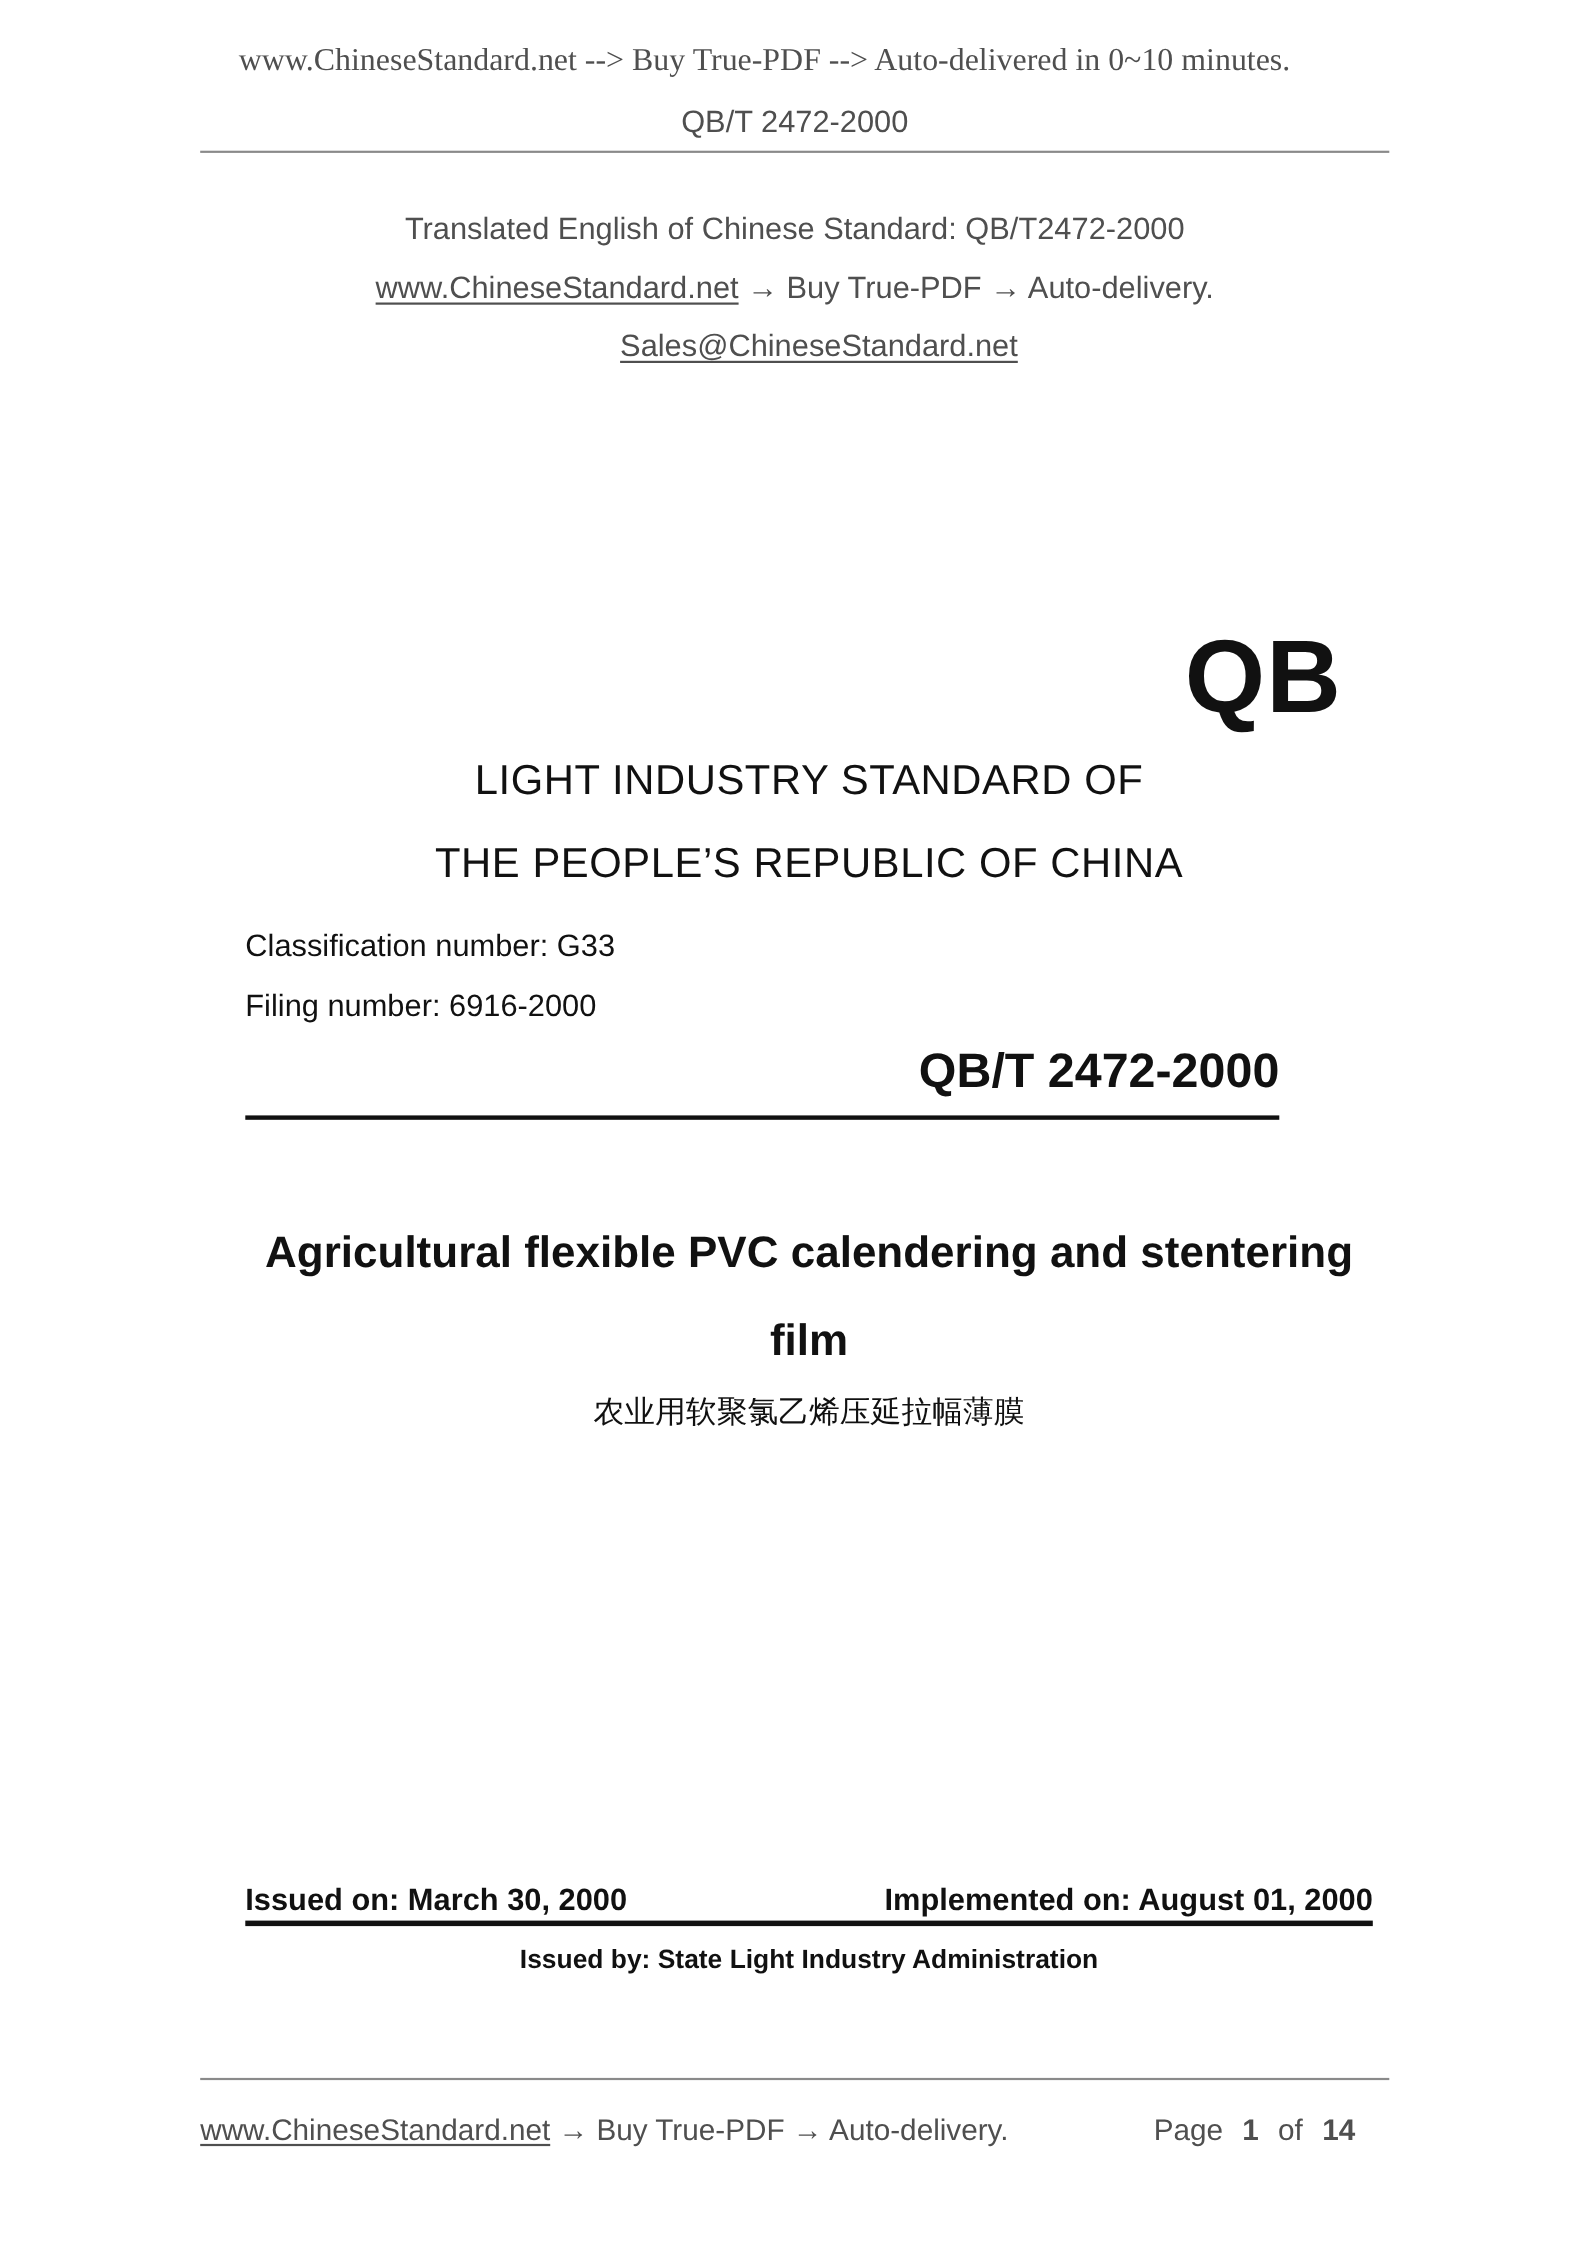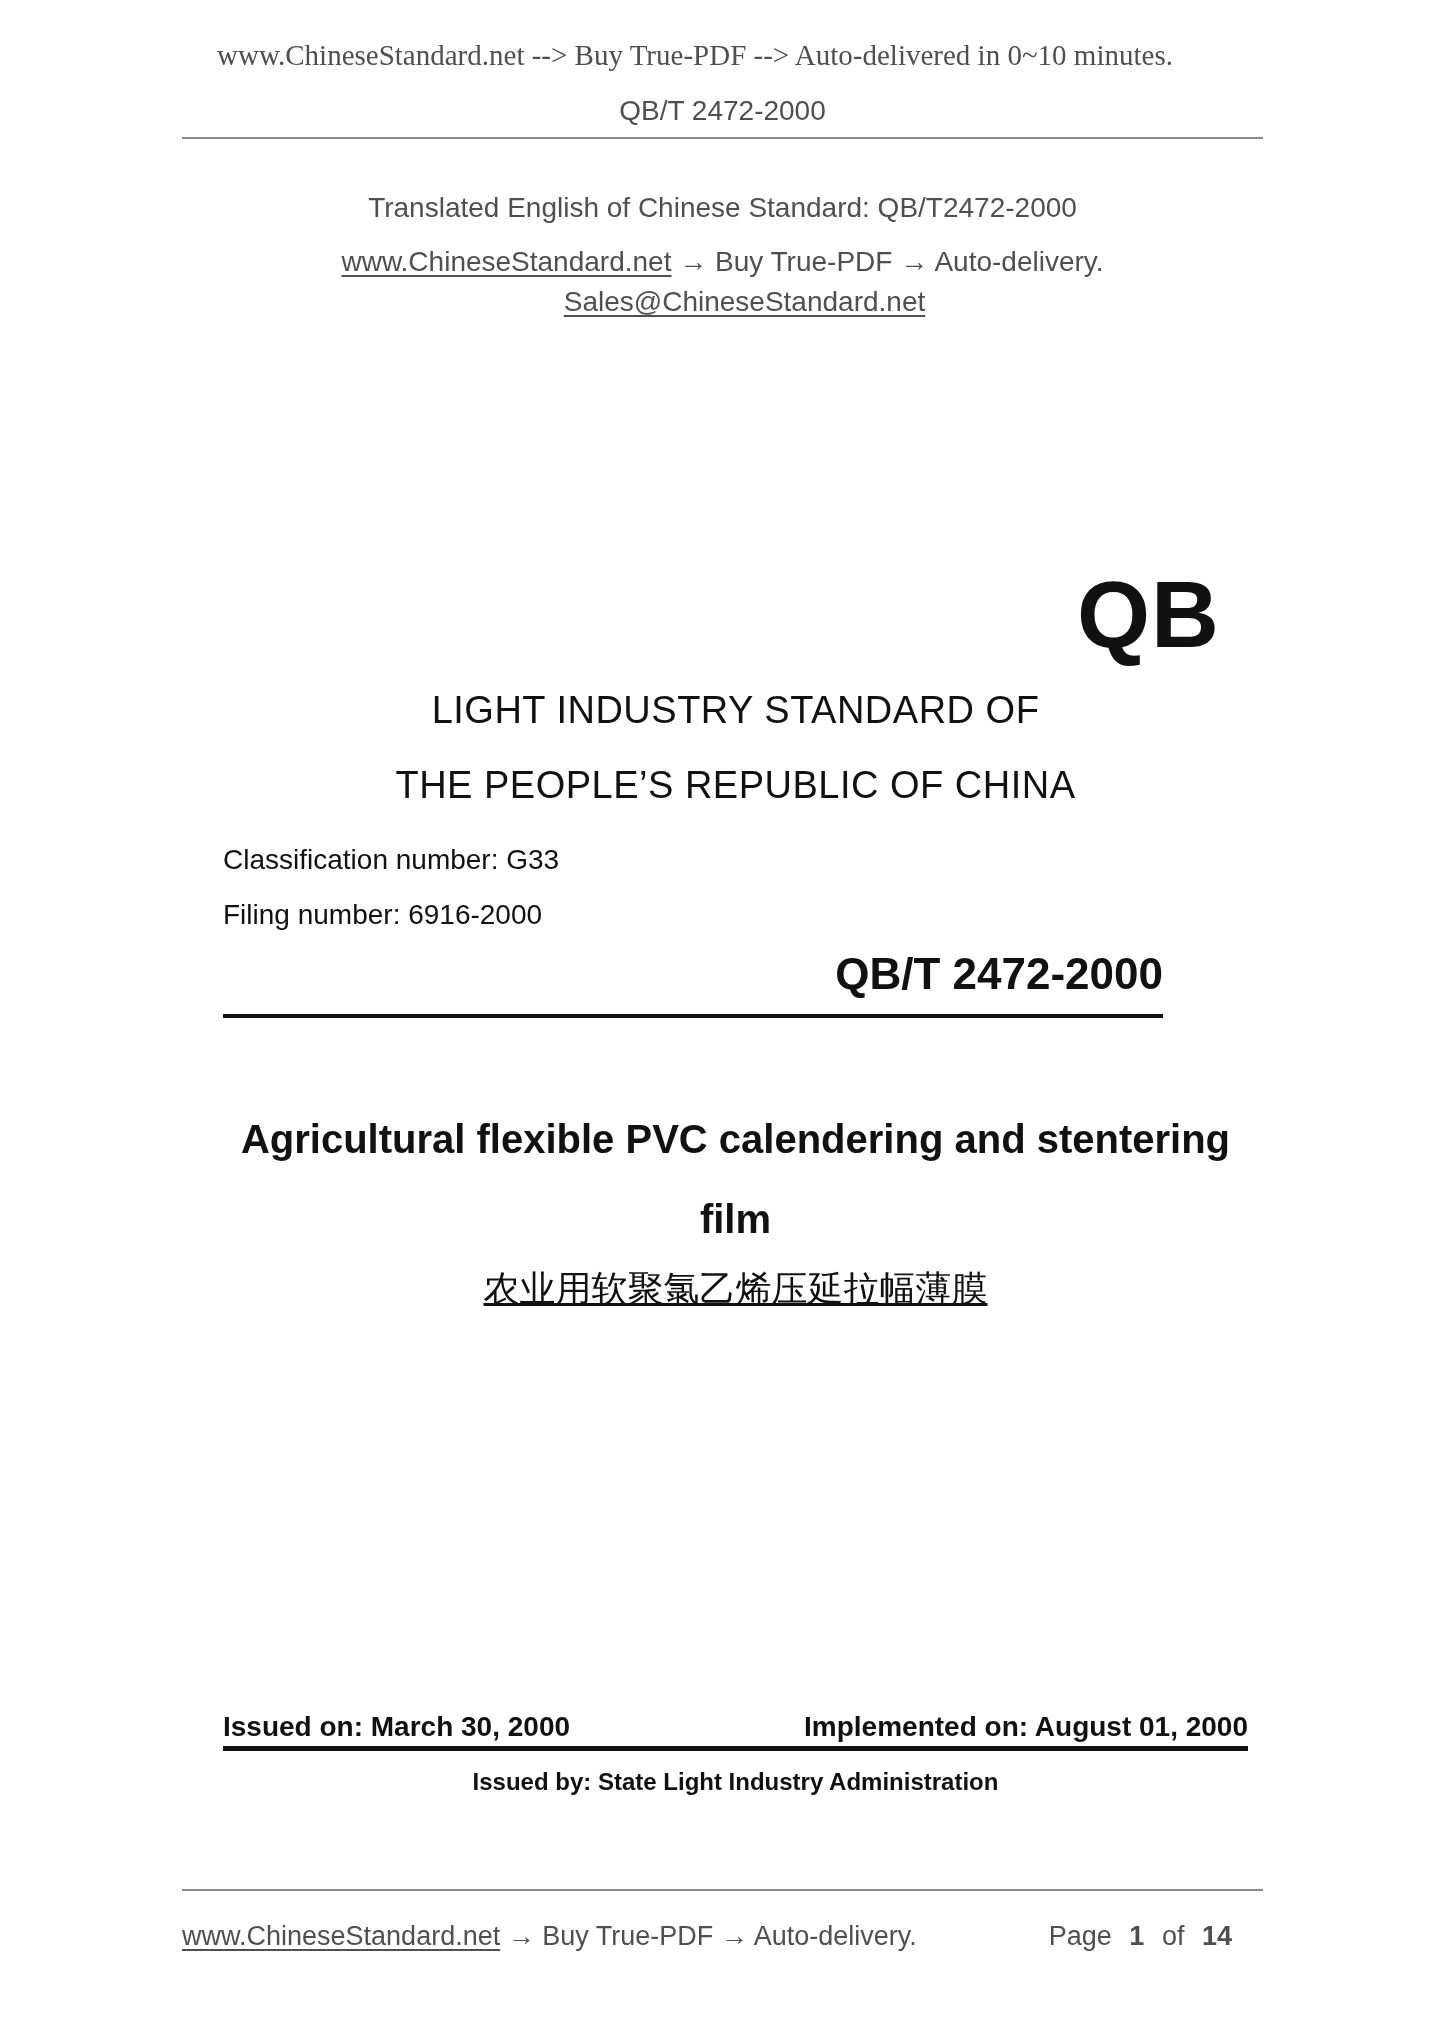--- a/index.html
+++ b/index.html
@@ -19,21 +19,21 @@
   .hdr{font-size:29px;}
   .rule{position:absolute;}
   .rule-thin{height:2px;background:#8a8a8a;}
   .rule-thick{background:#111111;}
   .link{text-decoration:underline;text-underline-offset:4px;cursor:pointer;}
   .qb-logo{font-size:94px;font-weight:bold;letter-spacing:1px;}
   .org{font-size:38px;letter-spacing:0.5px;}
   .meta{font-size:28px;}
   .code-big{font-size:44px;font-weight:bold;}
   .title-en{font-size:40px;font-weight:bold;}
-  .title-zh{font-size:36px;font-family:"Liberation Serif", serif;text-decoration:underline;}
+  .title-zh{font-size:28px;font-family:"Liberation Serif", serif;}
   .issue-row{display:flex;justify-content:space-between;font-size:28px;font-weight:bold;}
   .issued-by{font-size:24px;font-weight:bold;}
   .footer-row{display:flex;justify-content:space-between;align-items:baseline;font-size:27px;}
   .pageinfo span{margin-left:10px;}
   .pageinfo .num{font-weight:bold;}
 </style>
 </head>
 <body>
 
 <div class="page">
@@ -43,21 +43,21 @@
   <div class="abs sm gray center-full" style="top:94px;">QB/T 2472-2000</div>
 
   <div class="rule rule-thin" style="top:137px;left:182px;width:1081px;"></div>
 
   <div class="abs sm gray center-full" style="top:191px;">Translated English of Chinese Standard: QB/T2472-2000</div>
 
   <div class="abs sm gray center-full" style="top:245px;">
     <span class="link">www.ChineseStandard.net</span><span> → Buy True-PDF → Auto-delivery.</span>
   </div>
 
-  <div class="abs sm gray center-full" style="top:285px;padding-left:44px;">
+  <div class="abs sm gray center-full" style="top:298px;padding-left:44px;">
     <span class="link">Sales@ChineseStandard.net</span>
   </div>
 
   <div class="abs qb-logo" style="top:560px;right:225px;text-align:right;">QB</div>
 
   <div class="abs org content-col" style="top:688px;">LIGHT INDUSTRY STANDARD OF</div>
 
   <div class="abs org content-col" style="top:763px;">THE PEOPLE’S REPUBLIC OF CHINA</div>
 
   <div class="abs meta" style="top:843px;left:223px;">Classification number: G33</div>

